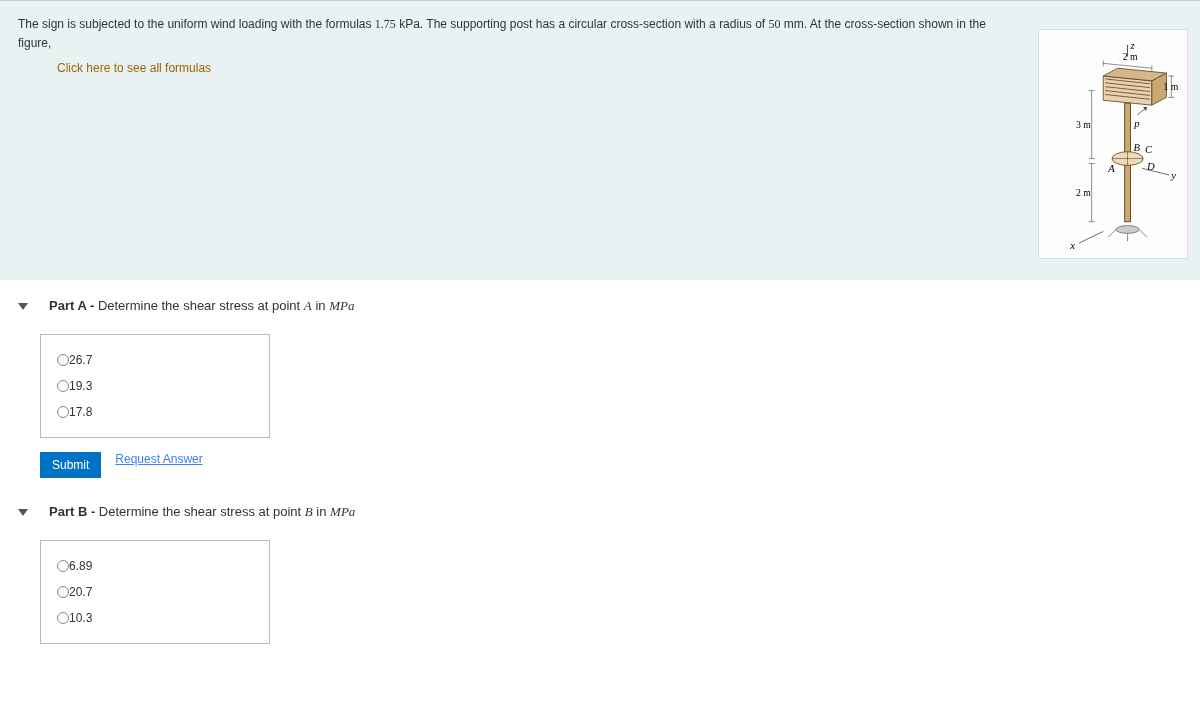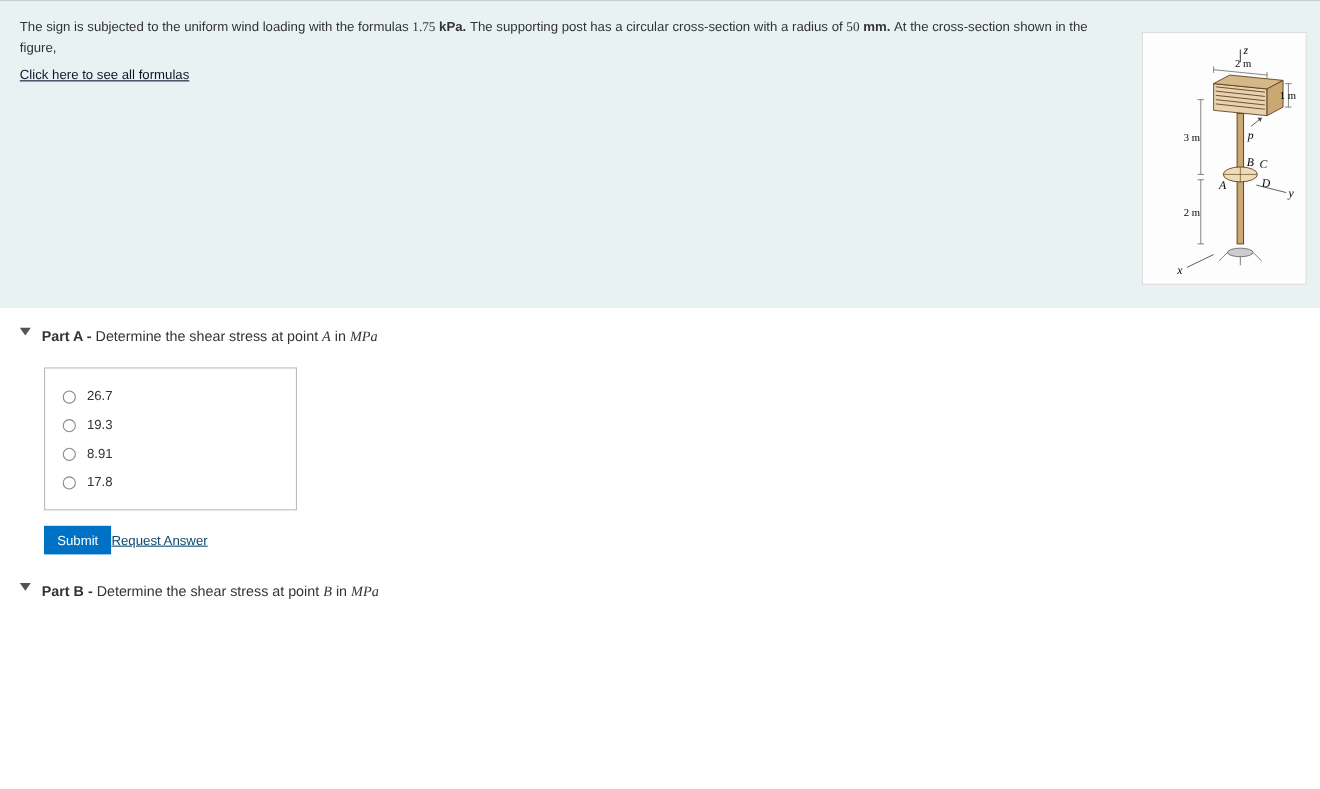--- a/index.html
+++ b/index.html
@@ -1,37 +1,37 @@
 <!DOCTYPE html>
 <html><head>
   <meta charset="utf-8">
   <style>
     * { box-sizing: border-box; margin: 0; padding: 0; }
     body { font-family: Arial, Helvetica, sans-serif; font-size: 12px; color: #333; background: #fff; width: 1200px; }
     .problem-statement { background: #e8f2f3; padding: 14px 18px; border-top: 1px solid #ccc; position: relative; min-height: 280px; }
     .problem-text { line-height: 1.6; max-width: 1000px; }
     .var { font-family: Georgia, 'Times New Roman', serif; font-style: italic; }
     .val { font-family: Liberation Serif, serif; font-style: normal; }
-    .units { font-family: Arial, Helvetica, sans-serif; font-style: normal; font-weight: bold; }
-    .formulas-link { color: #0f172a; text-decoration: underline; display: inline-block; margin-top: 6px; cursor: pointer; }
+    .units { font-family: Arial, Helvetica, sans-serif; font-style: normal; }
+    .formulas-link { color: #a16207; display: inline-block; margin-top: 6px; cursor: pointer; margin-left: 39px; }
     .figure-panel { position: absolute; right: 12px; top: 28px; width: 150px; height: 230px; background: #fdfdfd; border: 1px solid #dcdcdc; padding: 6px; }
     .figure-svg { width: 100%; height: 100%; }
     .parts-area { padding: 18px; }
     .part { margin-bottom: 26px; }
-    .part-header { display: flex; gap: 10px; margin-bottom: 20px; }
+    .part-header { display: flex; align-items: center; gap: 21px; margin-bottom: 20px; }
     .caret { width: 0; height: 0; border-left: 5px solid transparent; border-right: 5px solid transparent; border-top: 7px solid #555; }
     .part-title { font-size: 13px; }
     .part-title .bold { font-weight: bold; }
     .options-box { border: 1px solid #bbb; padding: 12px 16px; width: 230px; margin-left: 22px; margin-bottom: 14px; }
-    .option-row { display: flex; align-items: flex-end; gap: 10px; padding: 6px 0; }
+    .option-row { display: flex; align-items: center; padding: 6px 0; }
     .radio-circle { width: 12px; height: 12px; border: 1px solid #888; border-radius: 50%; background: #fff; flex-shrink: 0; }
     .option-label { font-size: 12px; }
-    .actions { margin-left: 22px; display: flex; align-items: center; }
+    .actions { margin-left: 22px; display: flex; align-items: flex-start; gap: 14px; }
     .submit-btn { background: #0072c6; color: #fff; border: none; padding: 6px 12px; font-size: 12px; cursor: pointer; }
-    .request-link { color: #0c4a6e; text-decoration: underline; cursor: pointer; }
+    .request-link { color: #3b82f6; text-decoration: underline; cursor: pointer; }
     .dim-text { font-family: 'Times New Roman', serif; font-size: 10px; }
     .lbl-text { font-family: 'Times New Roman', serif; font-style: italic; font-size: 11px; }
   </style>
 </head>
 <body>
 
 <div class="problem-statement">
   <div class="problem-text">
     <span>The sign is subjected to the uniform wind loading with the formulas </span><span class="val">1.75</span><span class="var units"> kPa. </span><span>The supporting post has a circular cross-section with a radius of </span><span class="val">50</span><span class="var units"> mm. </span><span>At the cross-section shown in the figure,</span>
     <br>
@@ -122,35 +122,45 @@
       <label class="option-row">
           <span class="radio-circle"></span>
           <span class="option-label">26.7</span>
         </label>
       <label class="option-row">
           <span class="radio-circle"></span>
           <span class="option-label">19.3</span>
         </label>
       <label class="option-row">
           <span class="radio-circle"></span>
-          <span class="option-label">8.91</span>
-        </label>
-      <label class="option-row">
-          <span class="radio-circle"></span>
           <span class="option-label">17.8</span>
         </label>
     </div>
     <div class="actions">
       <button class="submit-btn">Submit</button>
       <a class="request-link">Request Answer</a>
     </div>
   </div>
 
   <div class="part">
     <div class="part-header">
       <div class="caret"></div>
       <div class="part-title">
         <span class="bold">Part B - </span><span>Determine the shear stress at point </span><span class="var">B</span><span> in </span><span class="var">MPa</span>
       </div>
     </div>
+    <div class="options-box">
+      <label class="option-row">
+          <span class="radio-circle"></span>
+          <span class="option-label">6.89</span>
+        </label>
+      <label class="option-row">
+          <span class="radio-circle"></span>
+          <span class="option-label">20.7</span>
+        </label>
+      <label class="option-row">
+          <span class="radio-circle"></span>
+          <span class="option-label">10.3</span>
+        </label>
+    </div>
   </div>
 
 </div>
 
 </body></html>

